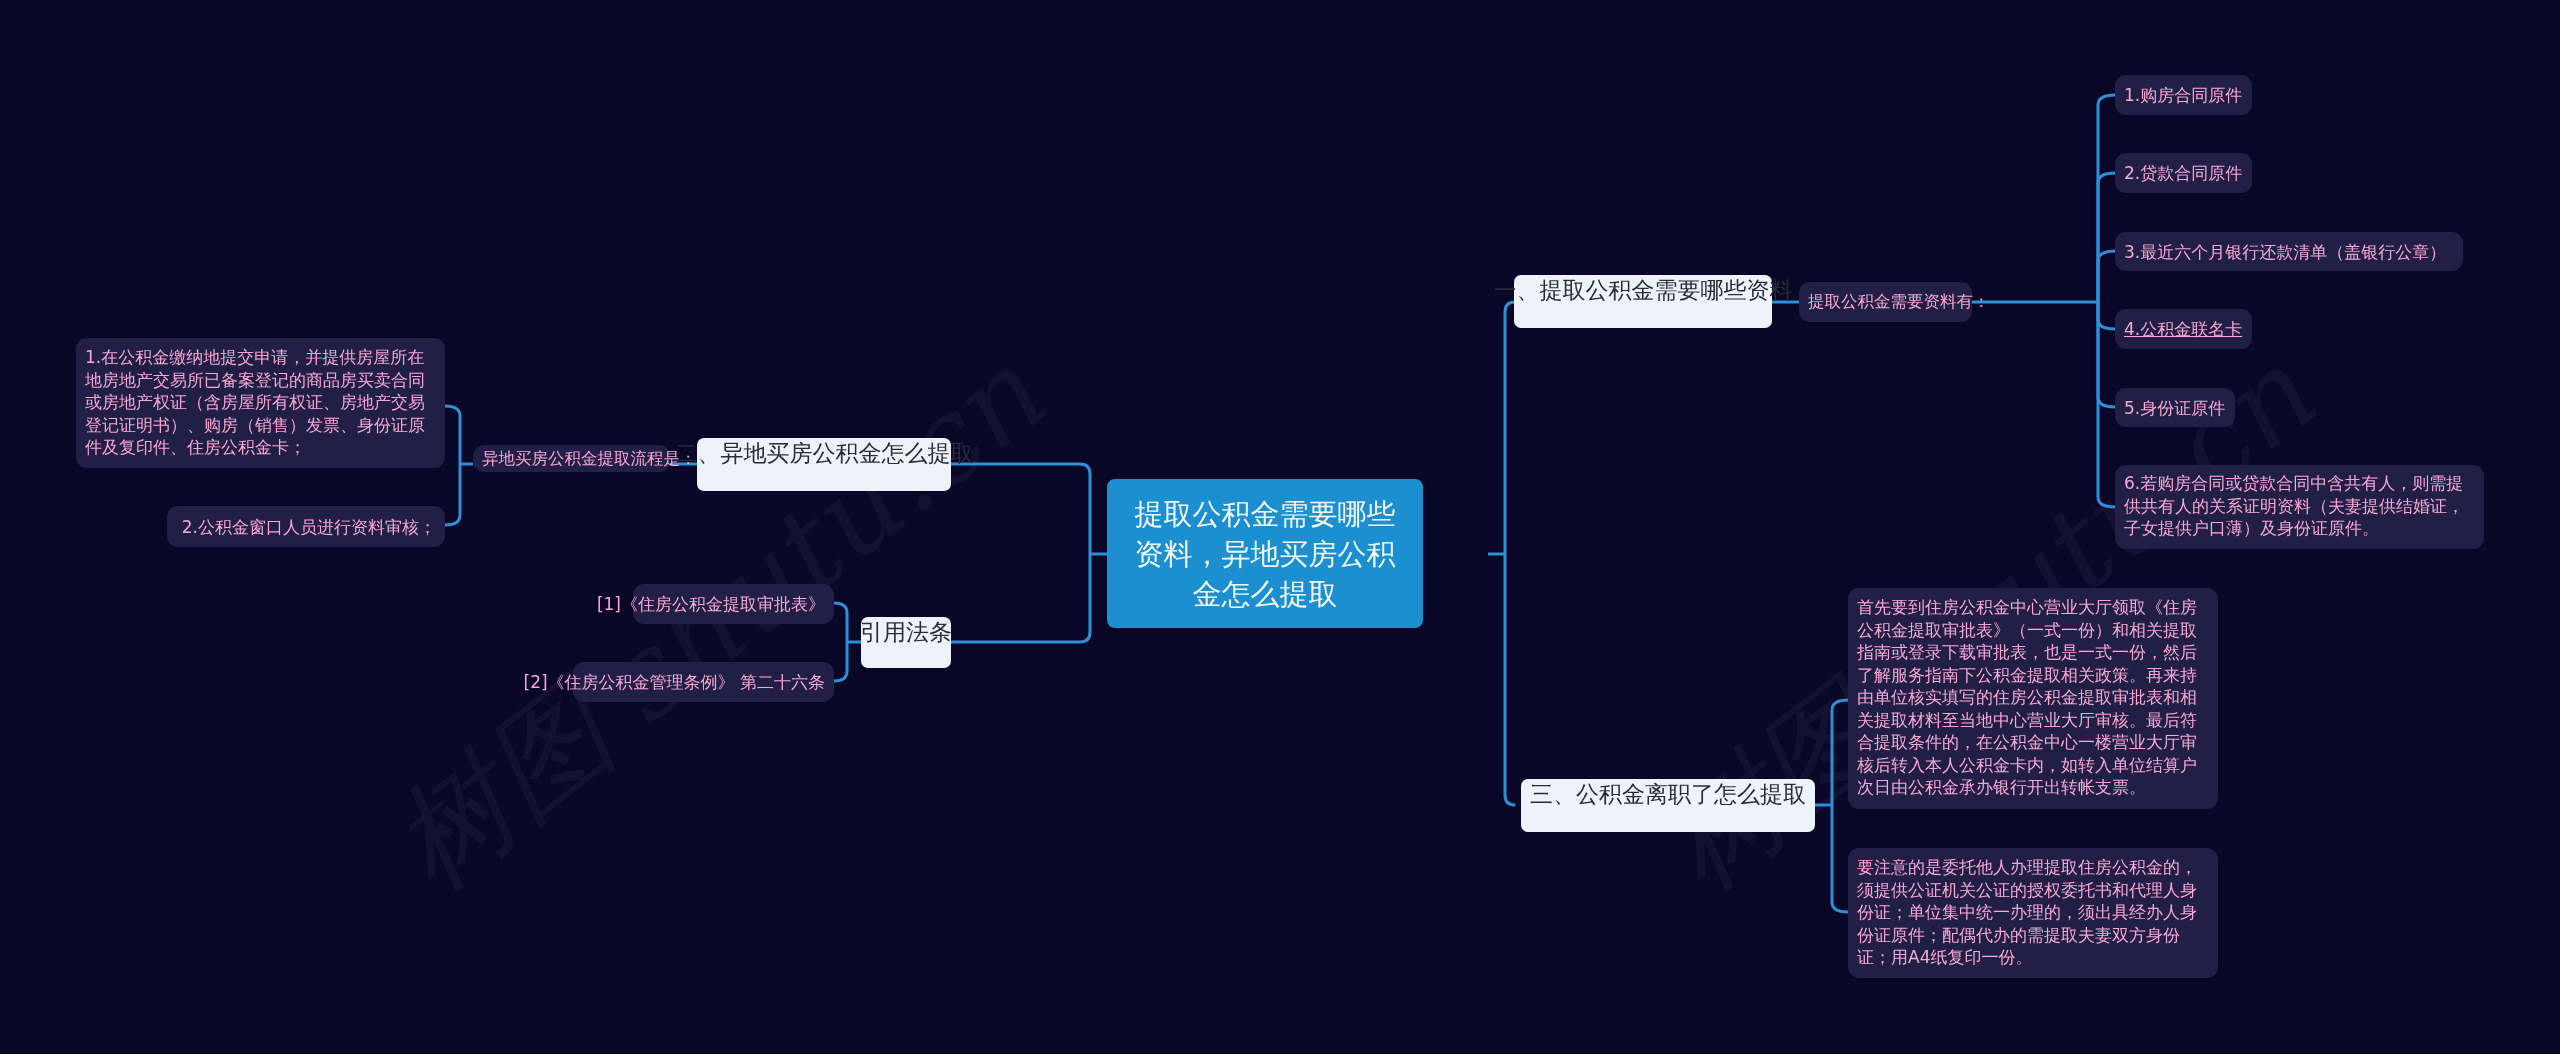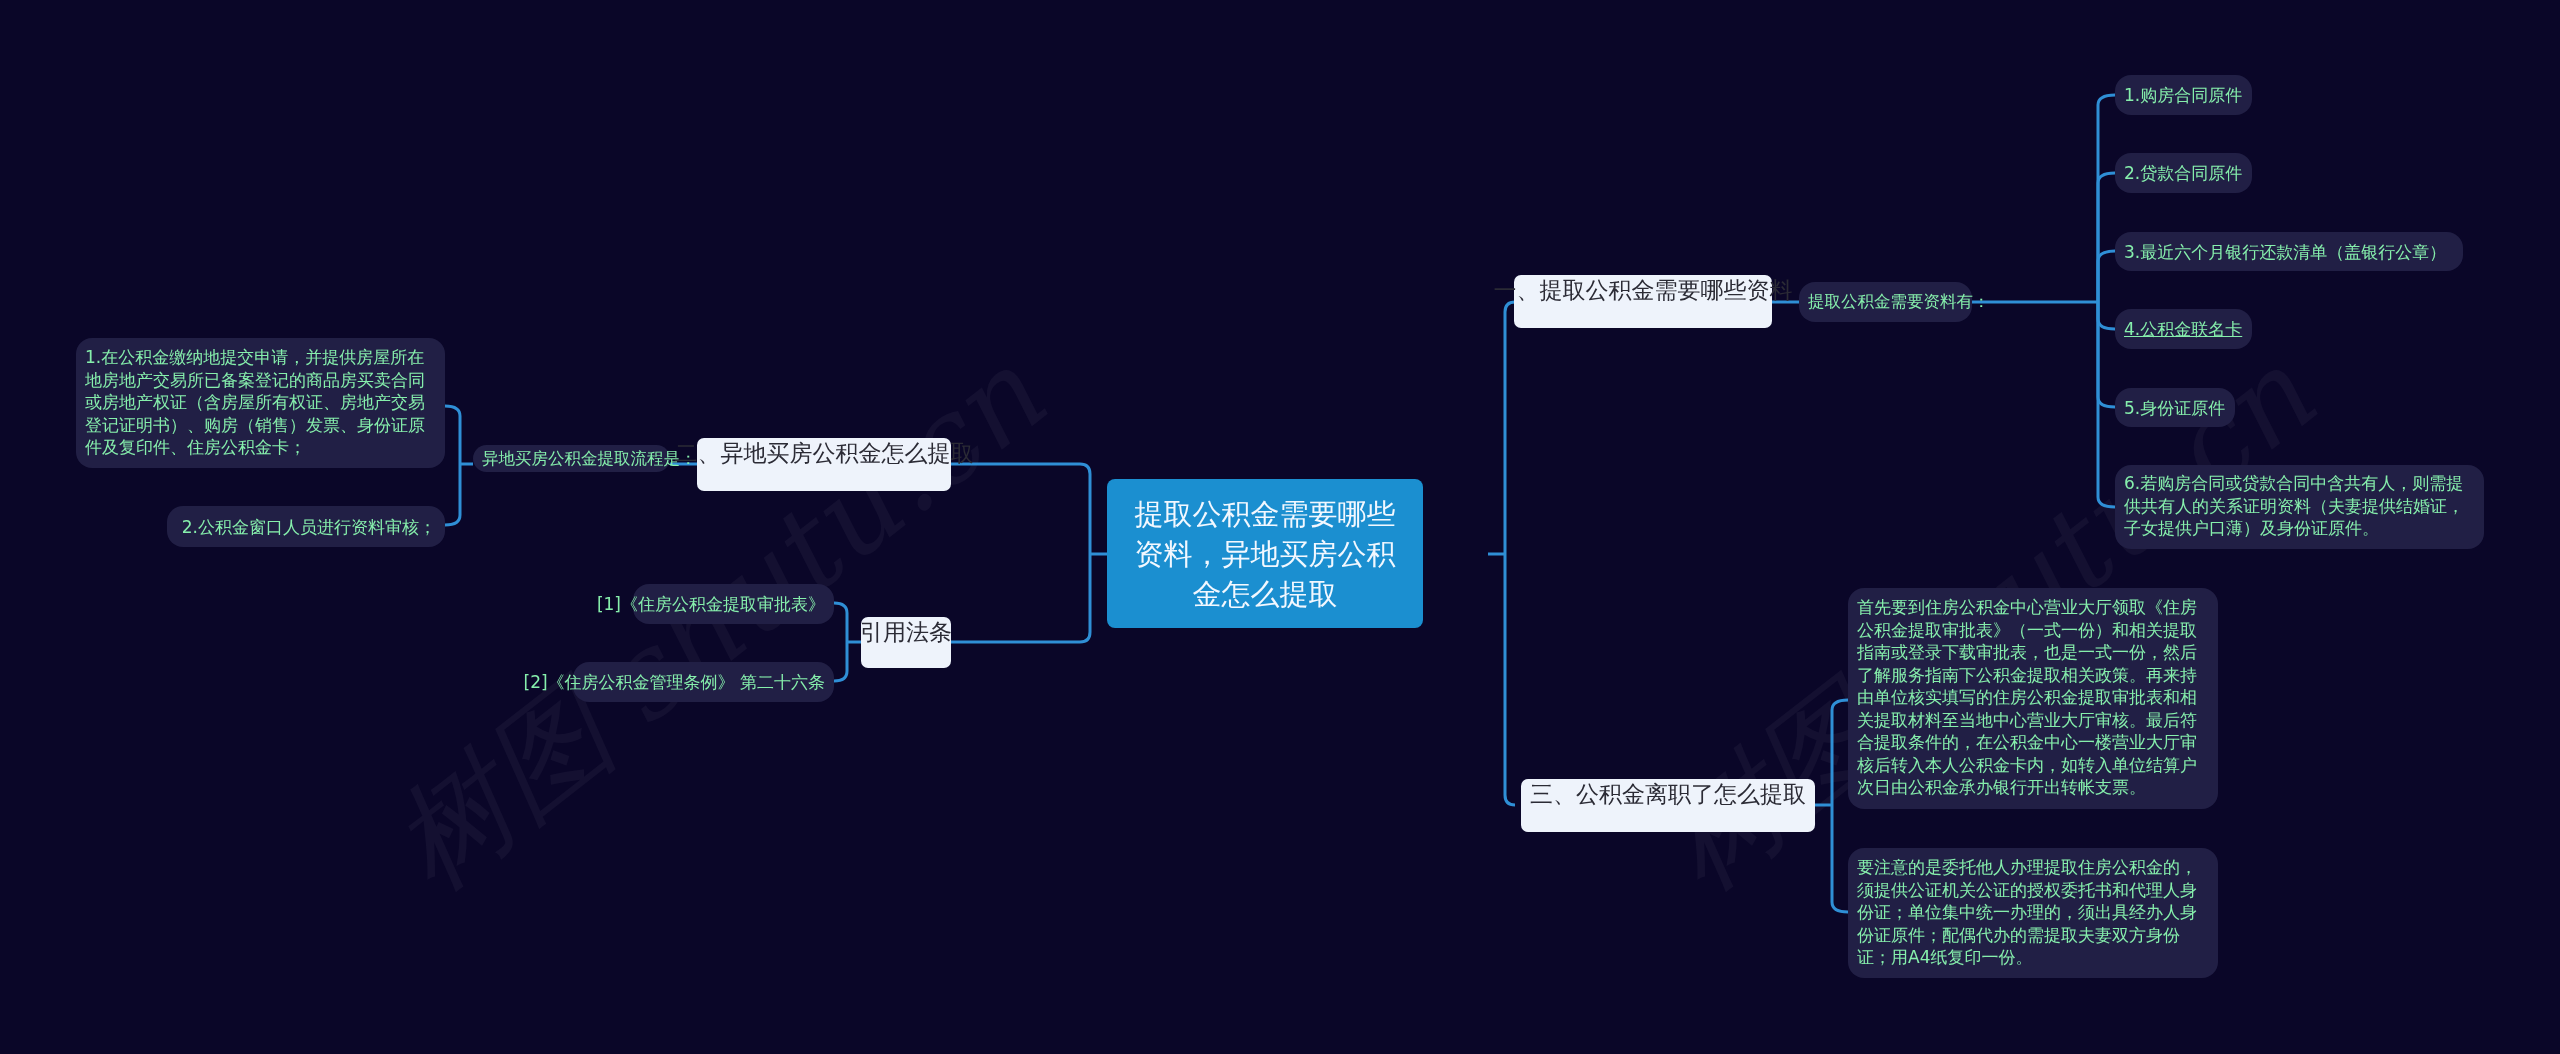--- a/index.html
+++ b/index.html
@@ -26,24 +26,24 @@
       display: flex; align-items: center; justify-content: center;
       padding: 0 22px;
     }
     .main {
       background: #eef3fb; color: #2b2b35;
       font-size: 23px; line-height: 30px;
       display: flex; align-items: flex-start; justify-content: center;
       white-space: nowrap; border-radius: 7px;
     }
     .sub {
-      background: #211f45; color: #86efac;
+      background: #211f45; color: #f9a8d4;
       font-size: 17px; line-height: 22px;
       display: flex; align-items: center; padding: 0 9px;
-      white-space: nowrap; border-radius: 16px;
+      white-space: nowrap; border-radius: 11px;
     }
     .sub.right-align { justify-content: flex-end; }
     .sub.multi {
       white-space: normal; align-items: flex-start;
       padding: 8px 9px; line-height: 22.5px; word-break: break-all;
     }
   </style>
 </head>
 <body>
 

